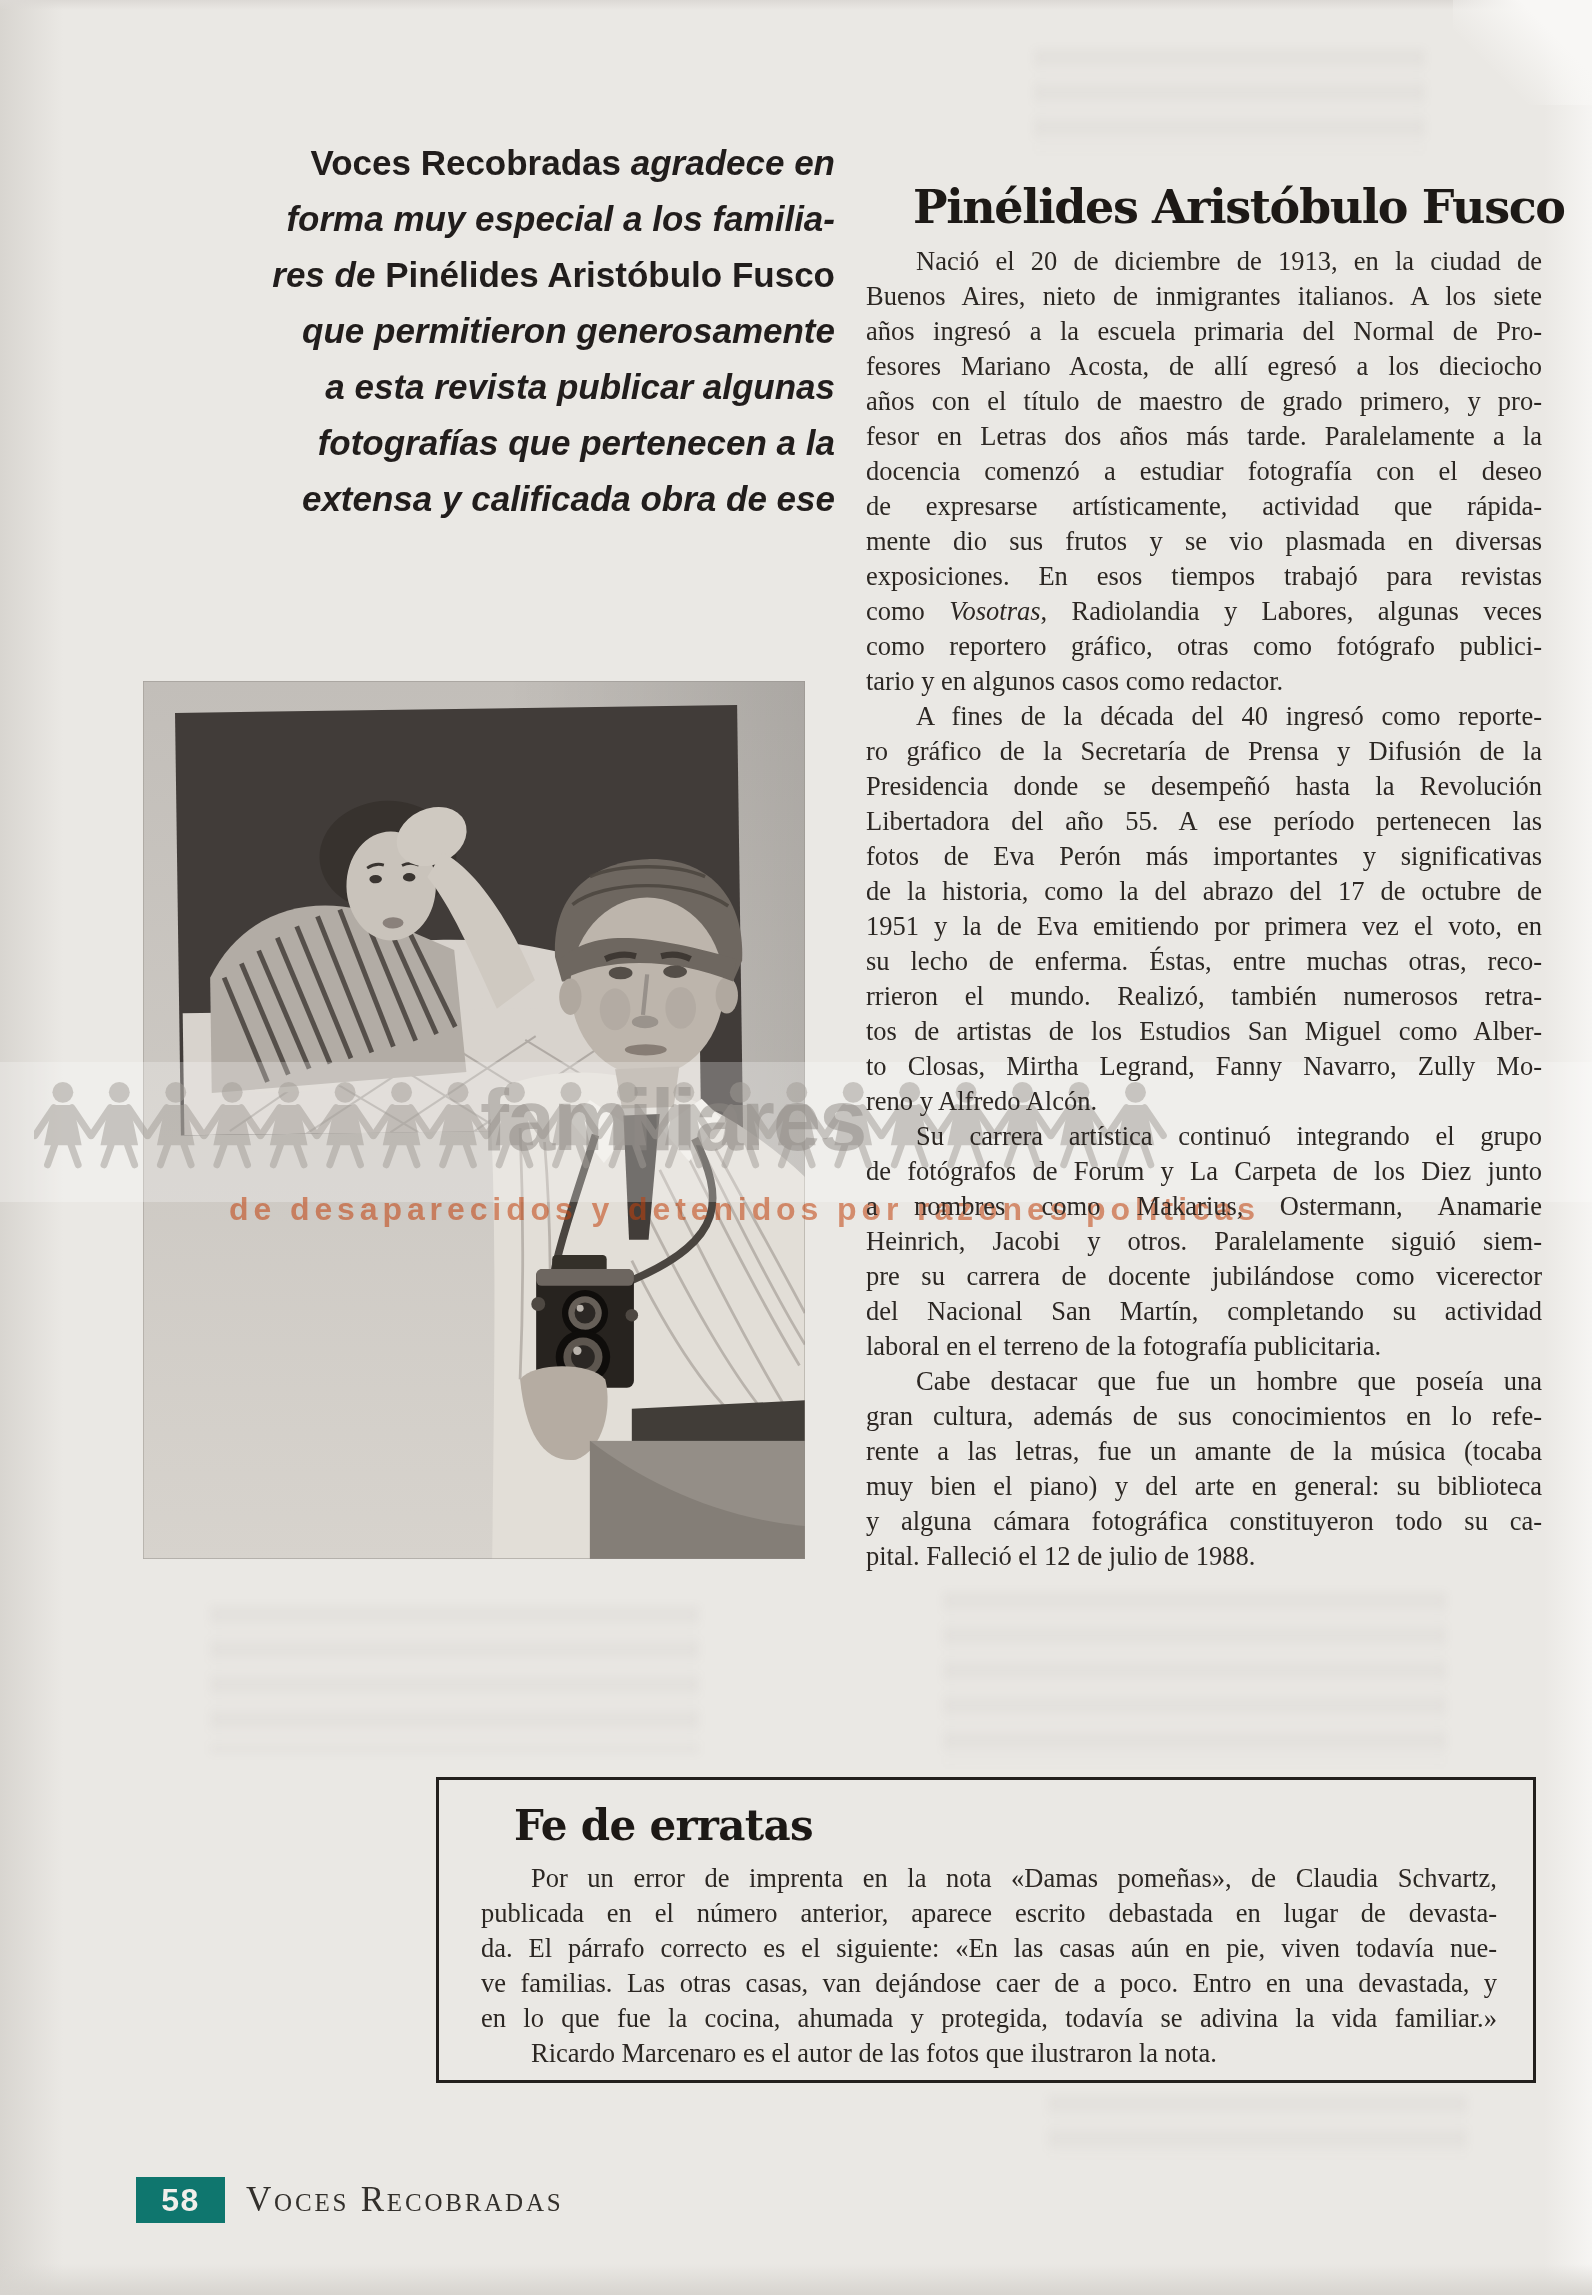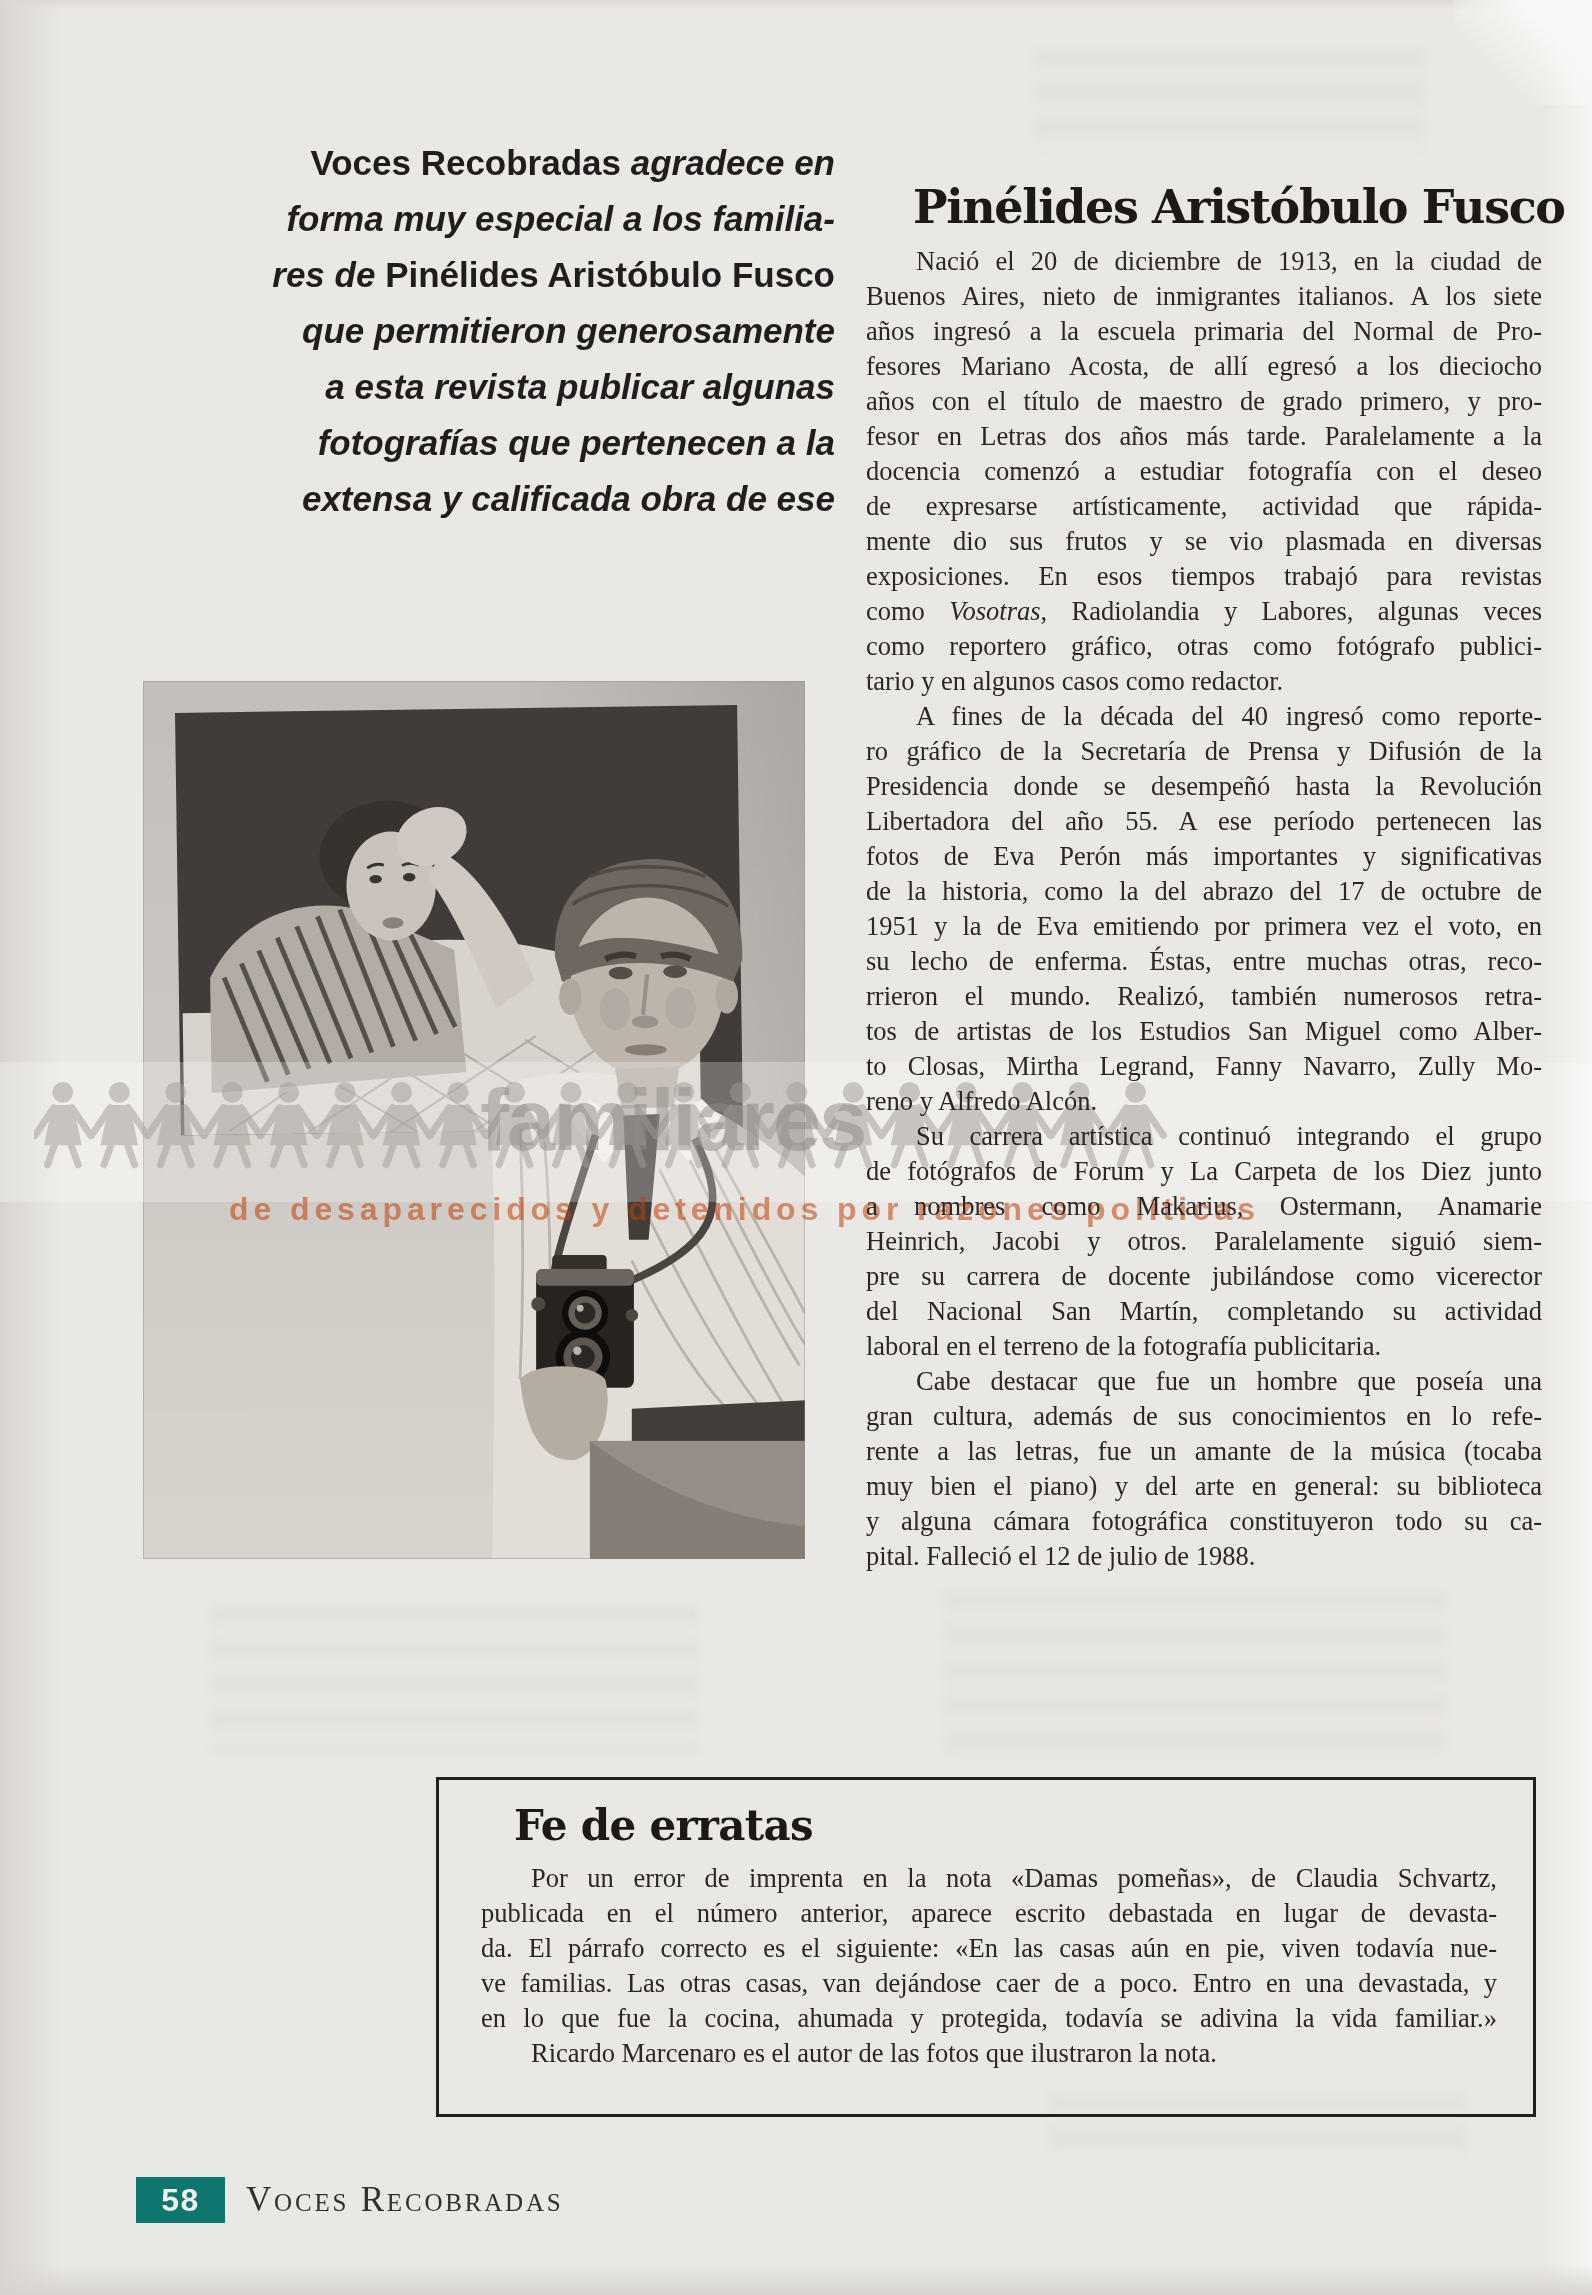--- a/index.html
+++ b/index.html
@@ -59,21 +59,21 @@
     position:absolute;left:229px;top:1190px;
     font:700 32px/39px "Liberation Sans", sans-serif;
     color:#c2410c;opacity:.55;letter-spacing:4.9px;white-space:nowrap;
   }
 
   
   #content{position:absolute;left:0;top:0;width:1593px;height:2295px;z-index:3;}
 
   
   #errata-box{
-    position:absolute;left:436px;top:1777px;width:1100px;height:340px;
+    position:absolute;left:436px;top:1777px;width:1100px;height:306px;
     border:3.5px solid #23201d;box-sizing:border-box;
   }
   #errata-title{
     margin:21px 0 0 75px;
     font:700 42px/49px "DejaVu Serif", serif;
     letter-spacing:-0.7px;color:#1d1916;
   }
   #errata-body{
     margin:11.2px 36px 0 42px;
     font:400 26.5px/35px "Liberation Serif", serif;color:#2c2723;

